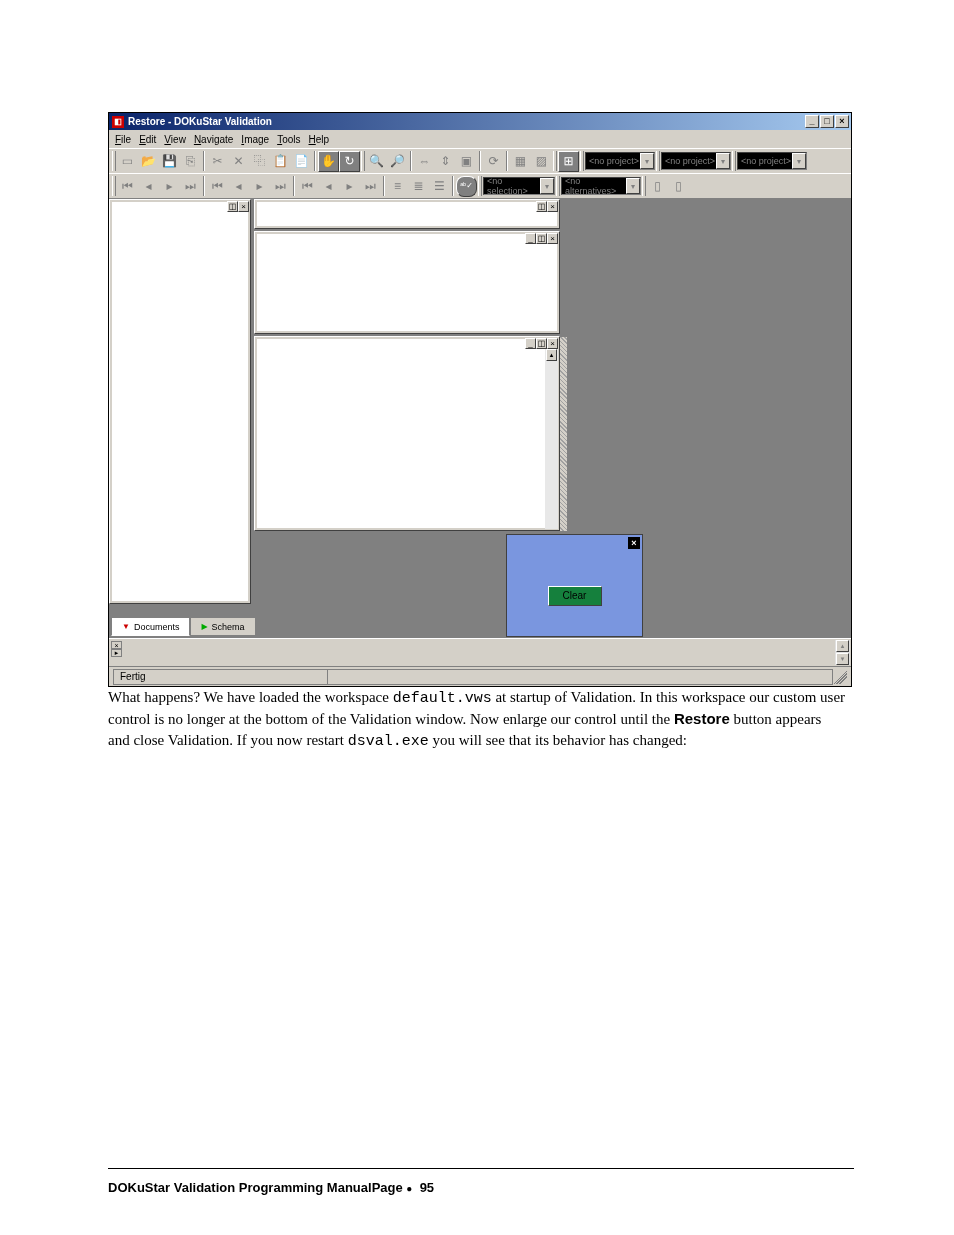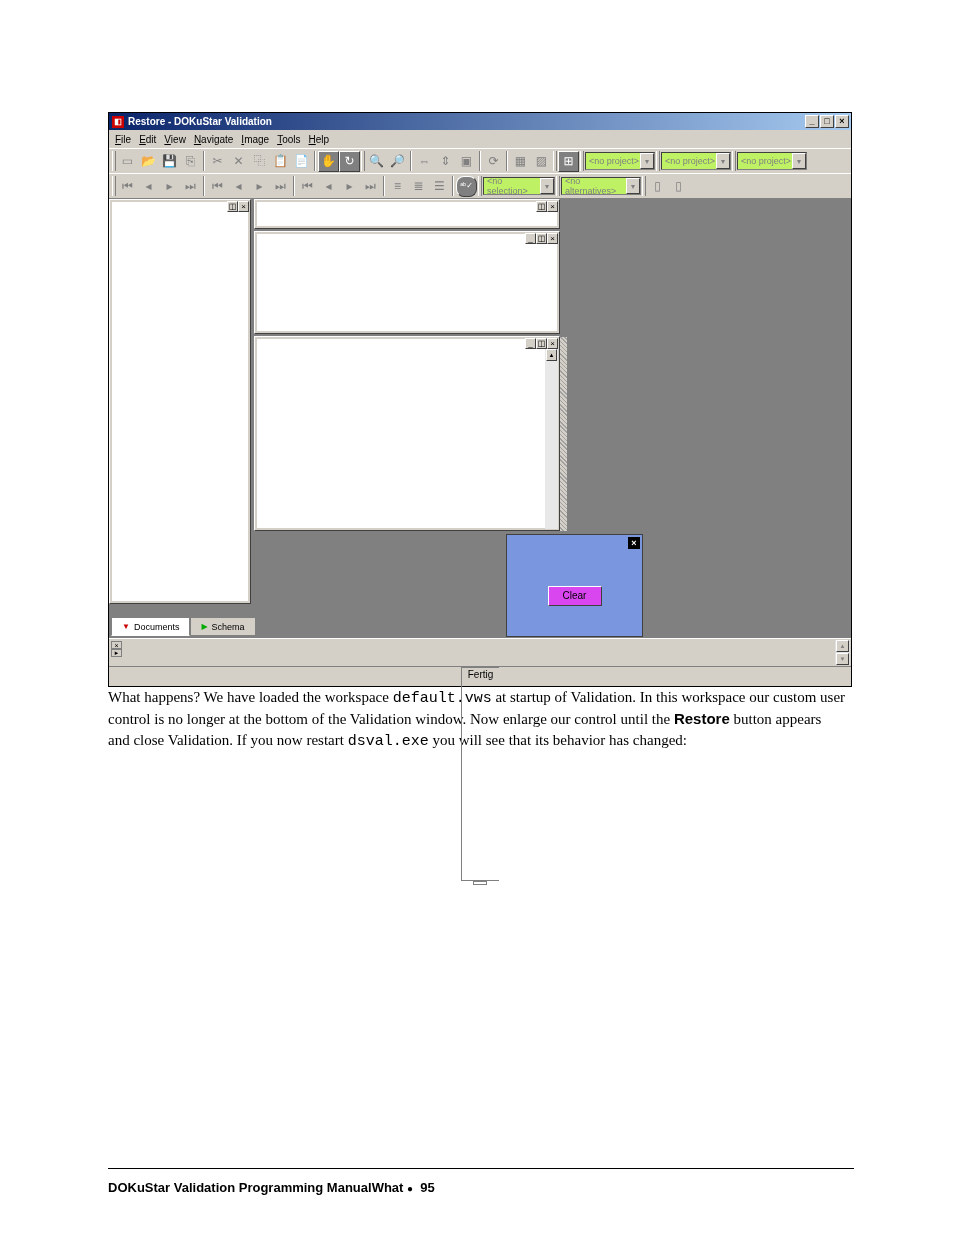--- a/index.html
+++ b/index.html
@@ -92,21 +92,21 @@
   }
   .tbtn.dark { background: #808080; color:#fff; border:1px solid #404040; border-top-color:#fff; border-left-color:#fff;}
   .tsep {
     width: 2px; height: 20px;
     border-left: 1px solid #808080;
     border-right: 1px solid #fff;
     margin: 0 2px;
   }
   .combo {
     height: 18px;
-    background: #bef264;
+    background: #000000;
     border: 1px solid #808080;
     border-top-color: #404040;
     border-left-color: #404040;
     display: flex; align-items: center;
     font-size: 9px;
     padding: 0 0 0 3px;
     color: #808080;
   }
   .combo .cbtn {
     width: 14px; height: 16px;
@@ -175,21 +175,21 @@
     border:1px solid #404040;
   }
   .pane.blue .xb {
     position:absolute; top:2px; right:2px;
     width:12px;height:12px;background:#000;color:#fff;
     font-size:9px;display:flex;align-items:center;justify-content:center;font-weight:bold;
   }
   .pane.blue .clearbtn {
     position:absolute; left:50%; top:60%; transform:translate(-50%,-50%);
     width:54px; height:20px;
-    background:#d946ef;
+    background:#15803d;
     border:1px solid #fff;
     border-right-color:#404040;
     border-bottom-color:#404040;
     font-size:10px;
     display:flex;align-items:center;justify-content:center;
     color:#000;
   }
 
   .tabs {
     position:absolute; left:2px; bottom:2px;
@@ -231,21 +231,20 @@
   .outputbar .scrollv span{width:13px;height:12px;background:#d4d0c8;border:1px solid #fff;border-right-color:#404040;border-bottom-color:#404040;margin:0 auto;font-size:7px;display:flex;align-items:center;justify-content:center;color:#808080;}
 
   .statusbar {
     height:20px;
     background:#d4d0c8;
     border-top:1px solid #808080;
     display:flex;align-items:center;
     font-size:10px;
     padding:0 4px;
     position:relative;
-    flex-direction:column;
   }
   .statusbar .cell{
     border:1px solid #808080;
     border-top-color:#fff;border-left-color:#fff;
     height:16px;padding:1px 6px;
   }
   .statusbar .cell.first{flex:0 0 214px;border:1px solid #808080;border-right:none;}
   .statusbar .cell.mid{flex:1;border:1px solid #808080;}
   .statusbar .grip-corner{
     width:14px;height:14px;
@@ -470,15 +469,15 @@
       <span>What happens? We have loaded  the workspace </span><span class="mono">default.vws</span><span>  at startup of Validation. In this workspace our custom user control is no longer at the bottom of the Validation window. Now enlarge our control until the </span><b class="sans">Restore</b><span> button appears and close Validation. If you now restart </span><span class="mono">dsval.exe</span><span> you will see that its behavior has changed:</span>
     </p>
   </div>
 
 </div>
 
 <div class="footer-line"></div>
 <div class="footer">
   <span>DOKuStar Validation Programming Manual</span>
   <span>
-    <span>What</span>&nbsp;<span class="dot">●</span>&nbsp;&nbsp;<span>95</span>
+    <span>Page</span>&nbsp;<span class="dot">●</span>&nbsp;&nbsp;<span>95</span>
   </span>
 </div>
 
 </body></html>

